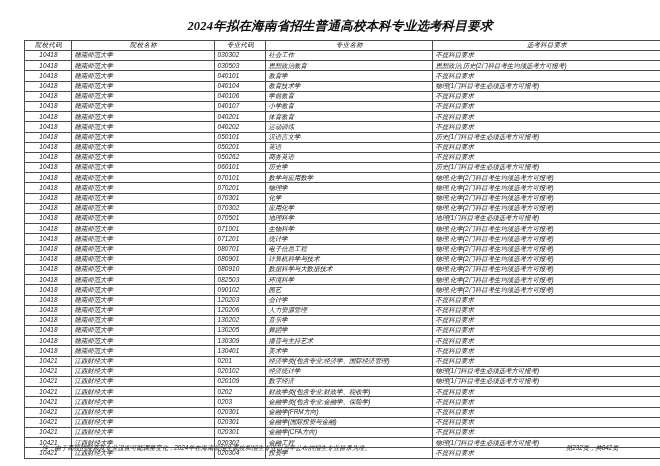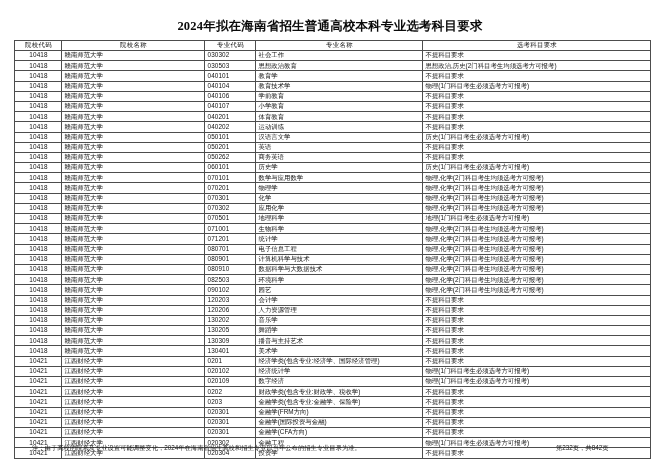--- a/index.html
+++ b/index.html
@@ -11,23 +11,24 @@
   body {
     width: 660px;
     height: 466px;
     position: relative;
     font-family: "Liberation Sans", "DejaVu Sans", sans-serif;
     color: #1a1a1a;
     overflow: hidden;
   }
   .page {
     position: absolute;
-    left: 0; top: 0;
+    left: 10px; top: 0;
     width: 576px;
     height: 466px;
+    font-style: italic;
   }
   .doc-title {
     position: absolute;
     left: 0;
     top: 18px;
     width: 660px;
     text-align: center;
     font-size: 12.5px;
     font-weight: bold;
     letter-spacing: 0.2px;

